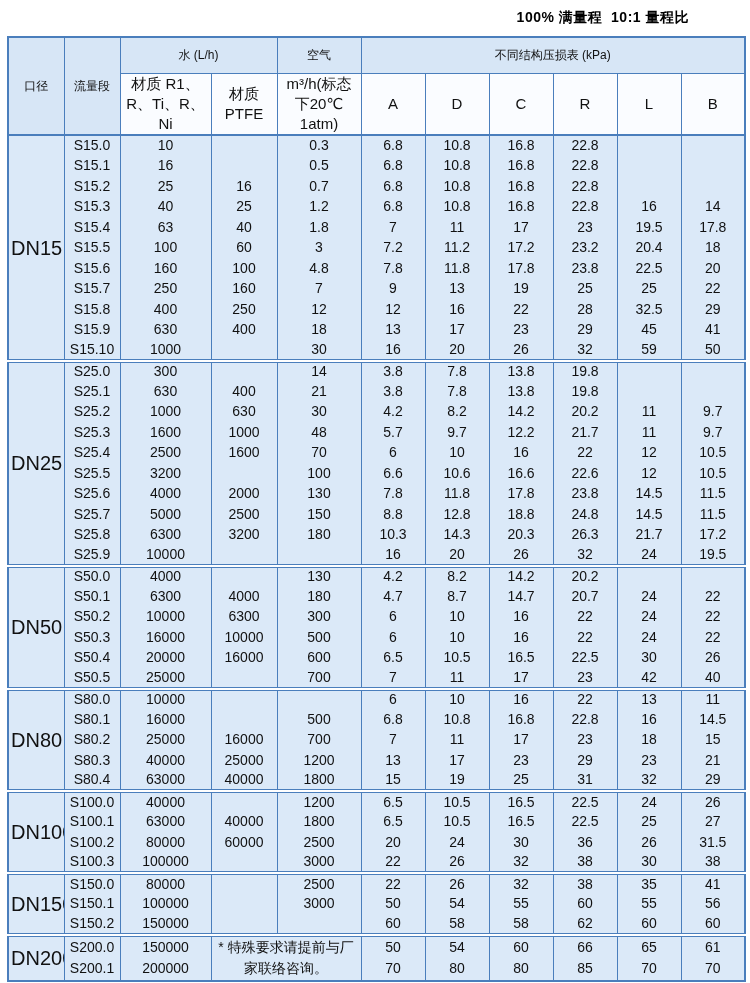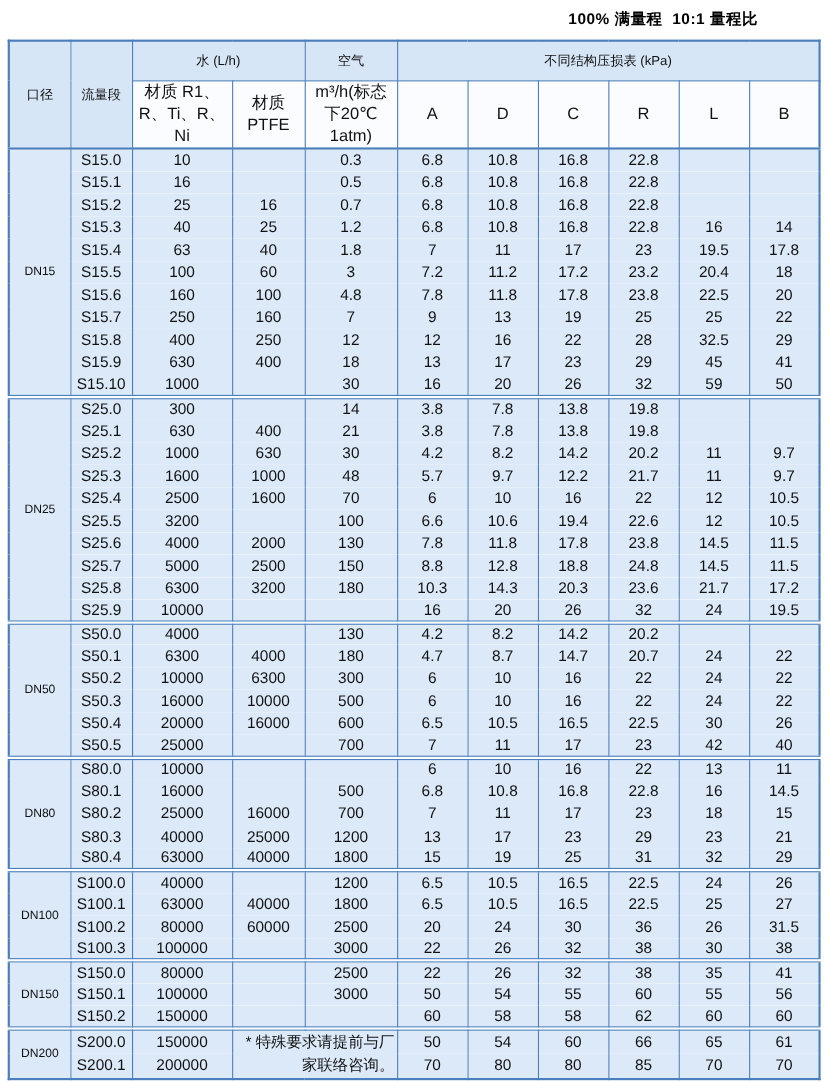--- a/index.html
+++ b/index.html
@@ -24,22 +24,22 @@
     text-align:center;vertical-align:middle;font-weight:400;
     font-size:14px;padding:0 2px;overflow:hidden;}
   thead th{border-top:1px solid var(--border);border-bottom:1px solid var(--border);}
   thead{border-bottom:2px solid var(--border);}
   thead tr.h1 th{height:36px;background:var(--header-bg);font-size:12px;}
   thead tr.h2 th{height:60px;background:var(--subheader-bg);font-size:15px;line-height:1.35;}
   thead th.span2{background:var(--subheader-bg);font-size:15px;margin-left:20px;}
   tbody.group{border-top:4px double var(--border);}
   tbody.group:first-of-type{border-top:2px solid var(--border);}
   tbody td,tbody th{background:var(--body-bg);height:20.5px;line-height:1.1;}
-  tbody th.dn{font-size:11px;}
-  td.note-cell{font-size:14px;line-height:1.55;background:var(--body-bg);text-align:right;}
+  tbody th.dn{font-size:20px;}
+  td.note-cell{font-size:14px;line-height:1.55;background:var(--body-bg);}
   tbody tr{height:20.5px;}
 </style>
 </head>
 <body>
 
 <div class="page">
   <div class="top-note">100% 满量程  10:1 量程比</div>
 
   <table class="spec">
     <colgroup>
@@ -272,21 +272,21 @@
           <td>12</td>
           <td>10.5</td>
         </tr>
         <tr>
           <td>S25.5</td>
           <td>3200</td>
           <td></td>
           <td>100</td>
           <td>6.6</td>
           <td>10.6</td>
-          <td>19.4</td>
+          <td>16.6</td>
           <td>22.6</td>
           <td>12</td>
           <td>10.5</td>
         </tr>
         <tr>
           <td>S25.6</td>
           <td>4000</td>
           <td>2000</td>
           <td>130</td>
           <td>7.8</td>
@@ -309,21 +309,21 @@
           <td>11.5</td>
         </tr>
         <tr>
           <td>S25.8</td>
           <td>6300</td>
           <td>3200</td>
           <td>180</td>
           <td>10.3</td>
           <td>14.3</td>
           <td>20.3</td>
-          <td>23.6</td>
+          <td>26.3</td>
           <td>21.7</td>
           <td>17.2</td>
         </tr>
         <tr>
           <td>S25.9</td>
           <td>10000</td>
           <td></td>
           <td></td>
           <td>16</td>
           <td>20</td>

